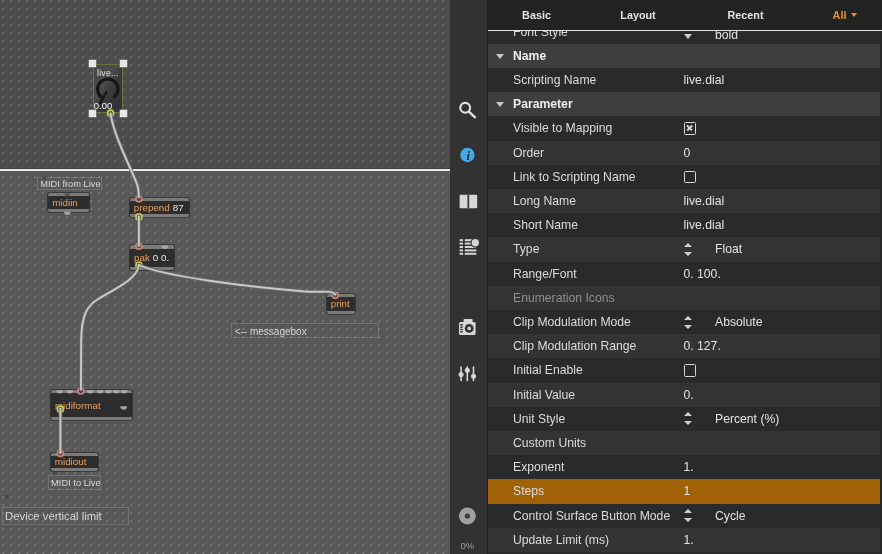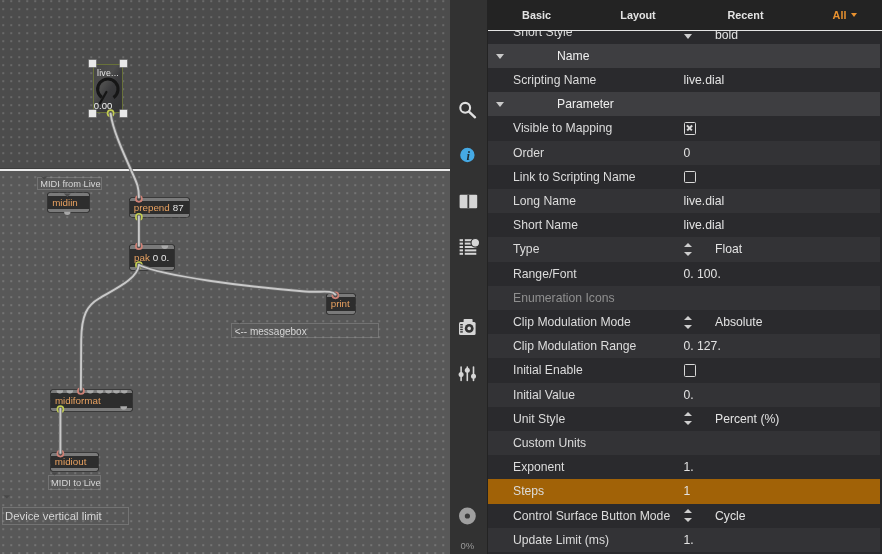--- a/index.html
+++ b/index.html
@@ -50,21 +50,21 @@
 #tabbar { position:absolute; left:0; top:0; width:100%; height:29.6px; background:#232323; }
 .tab { position:absolute; top:0; height:29.6px; line-height:31px; font-size:10.8px;
   color:#e3e3e3; font-weight:bold; text-align:center; width:98px; }
 #tline { position:absolute; left:0; top:29.6px; width:100%; height:1.6px; background:#e4e4e4; z-index:3; }
 .row { position:absolute; left:0; width:392px; }
 .row.hd { width:392px; background:#3e3e41; }
 .lb { position:absolute; left:25.5px; top:50%; transform:translateY(-50%);
   font-size:12.2px; color:#dcdcdc; white-space:nowrap; }
 .lb.dim { color:#8f8f8f; }
 .hlb { position:absolute; left:25.5px; top:50%; transform:translateY(-50%);
-  font-size:12.2px; font-weight:normal; color:#efefef;margin-left:44px; }
+  font-size:12.2px; font-weight:bold; color:#efefef; }
 .tri { position:absolute; left:8.5px; top:50%; margin-top:-2.4px; width:0; height:0;
   border-left:4.8px solid transparent; border-right:4.8px solid transparent;
   border-top:5.4px solid #c9c9c9; }
 .vl { position:absolute; left:196.0px; top:50%; transform:translateY(-50%);
   font-size:12.2px; color:#e3e3e3; white-space:nowrap; }
 .vl.sv { left:210.5px;margin-left:17px; }
 .cbx { position:absolute; left:196.0px; top:50%; margin-top:-6.3px; width:12.6px; height:12.6px;
   border:1.5px solid #d8d8d8; border-radius:1.5px; }
 .x1,.x2 { position:absolute; left:1.2px; top:4.0px; width:7.2px; height:1.6px; background:#d8d8d8; }
 .x1 { transform:rotate(45deg); } .x2 { transform:rotate(-45deg); }
@@ -107,21 +107,21 @@
         <div class="b" style="height:3.2px"></div>
         <span class="otx"><i>pak</i> 0 0.</span>
       </div>
 <div class="obj" style="left:326.7px;top:294.3px;width:28.0px;height:19.4px">
         <div class="t"></div>
         <div class="b" style="height:3.2px"></div>
         <span class="otx">
           <i>print</i>
         </span>
       </div>
-<div class="obj" style="left:50.9px;top:390.1px;width:81.4px;height:21px">
+<div class="obj" style="left:50.9px;top:390.1px;width:81.4px;height:30px">
         <div class="t"></div>
         <div class="b" style="height:3.2px"></div>
         <span class="otx">
           <i>midiformat</i>
         </span>
       </div>
 <div class="obj" style="left:50.8px;top:452.7px;width:47.3px;height:18.4px">
         <div class="t"></div>
         <div class="b" style="height:3.2px"></div>
         <span class="otx">
@@ -222,21 +222,21 @@
     <circle cx="17.3" cy="370.3" r="2.5"></circle>
     <circle cx="23.5" cy="376.3" r="2.5"></circle>
   </g>
 
   <circle cx="17.4" cy="516" r="8.4" fill="#9f9f9f"></circle>
   <circle cx="17.4" cy="516" r="2.6" fill="#3a3a3a"></circle>
   <text x="17.4" y="549" font-family="Liberation Sans, sans-serif" font-size="9.5px" fill="#9a9a9a" text-anchor="middle">0%</text>
 </svg></div>
   <div id="panel">
     <div class="row" style="top:19.6px;height:24.2px;background:#2a2a2d">
-        <span class="lb">Short Style</span>
+        <span class="lb">Font Style</span>
         <span class="drp" style="margin-top:2.4px"></span>
         <span class="vl sv" style="top:calc(50% + 3.2px)">bold</span>
       </div>
 <div class="row hd" style="top:43.8px;height:24.2px">
         <span class="tri"></span>
         <span class="hlb">Name</span>
       </div>
 <div class="row" style="top:68.0px;height:24.2px;background:#2a2a2d">
         <span class="lb">Scripting Name</span>
         <span class="vl">live.dial</span>

